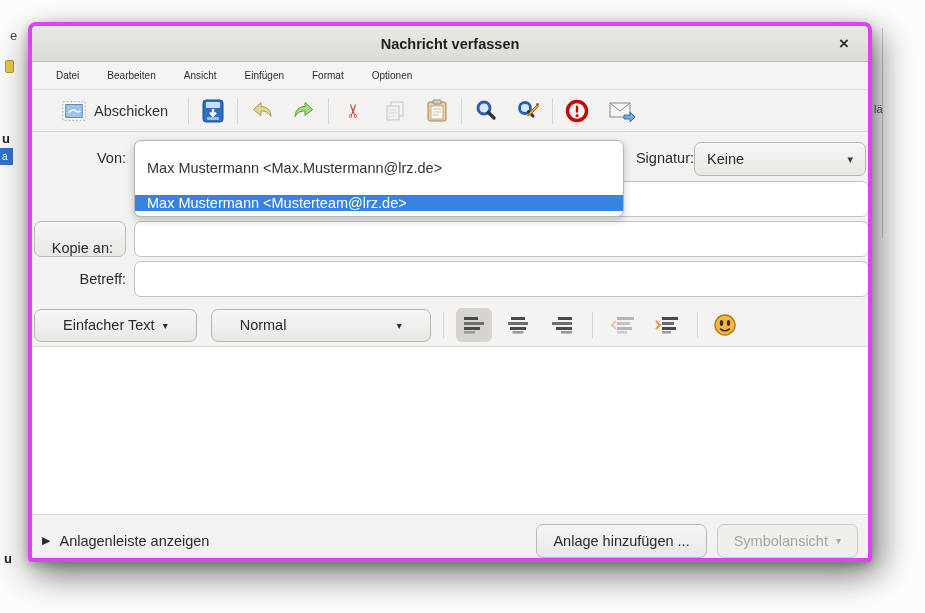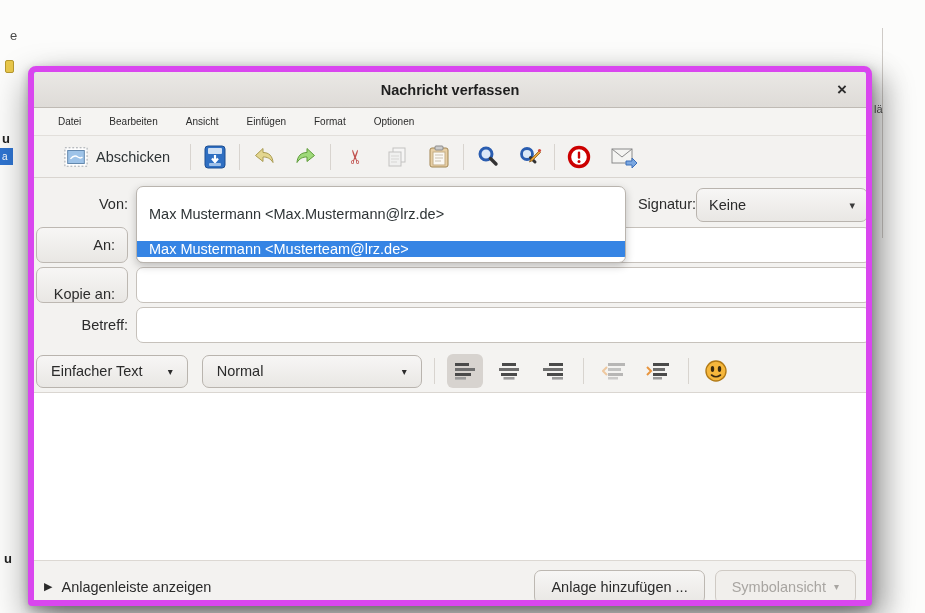--- a/index.html
+++ b/index.html
@@ -12,24 +12,23 @@
 
   
   .bg-frag { position:absolute; color:#4a4a4a; }
   .bg-line-right { position:absolute; left:882px; top:28px; width:1px; height:210px; background:#cfcbc7; }
   .bg-chip { position:absolute; left:0; top:148px; width:13px; height:17px; background:#2f74d0; color:#fff; font-size:10px; line-height:17px; padding-left:2px; overflow:hidden; }
   .bg-pencil { position:absolute; left:5px; top:60px; width:9px; height:13px; background:#e9c84b; border:1px solid #b7992f; border-radius:2px; }
 
   
   .window {
     position:absolute; left:28px; top:22px; width:844px; height:540px;
-    background:#0ea5e9; border:6px solid #d946ef; border-radius:8px 8px 4px 4px;
+    background:#0ea5e9; border:4px solid #d946ef; border-radius:8px 8px 4px 4px;
     box-shadow:0 14px 34px rgba(0,0,0,.40), 0 3px 10px rgba(0,0,0,.24), 18px 10px 28px rgba(0,0,0,.18);
     overflow:hidden;
-    margin-top:44px;
   }
   .titlebar {
     height:36px; background:linear-gradient(#eae8e5,#dedbd7);
     border-bottom:1px solid #bfbab4; position:relative;
     display:flex; align-items:center; justify-content:center;
   }
   .titlebar .title { font-weight:bold; font-size:14.5px; color:#1f1f1f; }
   .close-btn {
     position:absolute; right:10px; top:4px; width:28px; height:28px;
     display:flex; align-items:center; justify-content:center;
@@ -80,21 +79,21 @@
   }
   .combo .arrow { margin-left:auto; font-size:11px; color:#3a3a3a; }
 
   
   .fmtbar {
     height:43px; background:#f4f3f1; border-bottom:1px solid #dad6d1;
     display:flex; align-items:center; padding-left:2px;
   }
   .fmt-btn {
     height:33px; background:linear-gradient(#f7f6f5,#e9e7e4); border:1px solid #b9b4ae;
-    border-radius:7px; display:flex; align-items:center; padding:0 14px; gap:25px;
+    border-radius:7px; display:flex; align-items:center; padding:0 28px; gap:8px;
     font-size:14.5px; color:#2b2b2b; cursor:pointer;
   }
   .fmt-sep { width:1px; height:26px; background:#d8d4cf; margin:0 12px; }
   .icon-btn { width:36px; height:34px; border-radius:6px; display:flex; align-items:center; justify-content:center; cursor:pointer; }
   .icon-btn.active { background:#d7d3cf; }
   .icon-btn + .icon-btn { margin-left:8px; }
 
   
   .msg-body { height:167px; background:#ffffff; cursor:text; }
   .bottombar {
@@ -227,23 +226,20 @@
 
   <div class="headers">
 
     <span class="fld-label" style="left:0;top:18px;width:94px;">Von:</span>
     <span class="fld-label" style="left:560px;top:18px;width:102px;">Signatur:</span>
     <div class="combo" style="left:662px;top:10px;width:172px;height:34px;padding:0 12px;">
       <span>Keine</span>
       <span class="arrow">▾</span>
     </div>
 
-    <div class="hdr-btn" style="top:49px;">
-      <span>An:</span>
-    </div>
     <input class="hdr-field" style="top: 49px;">
 
     <div class="hdr-btn" style="top:89px;align-items:flex-end;">
       <span>Kopie an:</span>
     </div>
     <input class="hdr-field" style="top: 89px;">
 
     <span class="fld-label" style="left:0;top:139px;width:94px;">Betreff:</span>
     <input class="hdr-field" style="top: 129px;">
 

